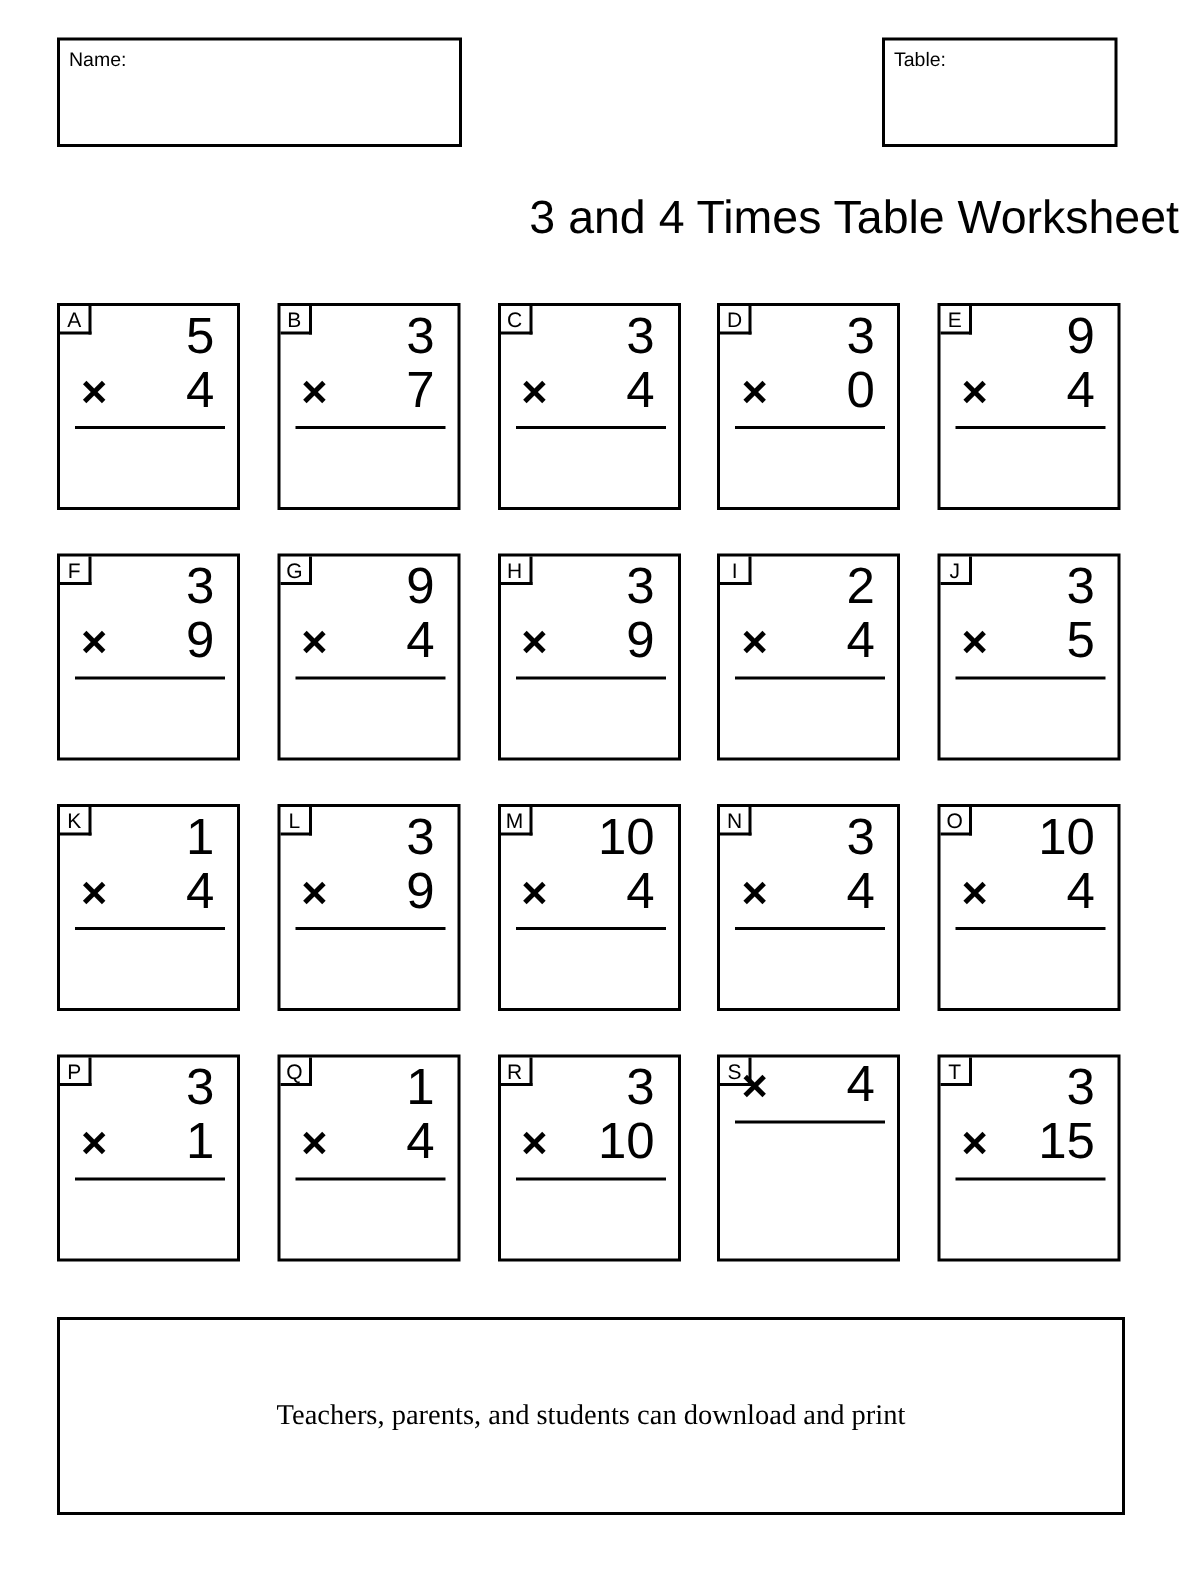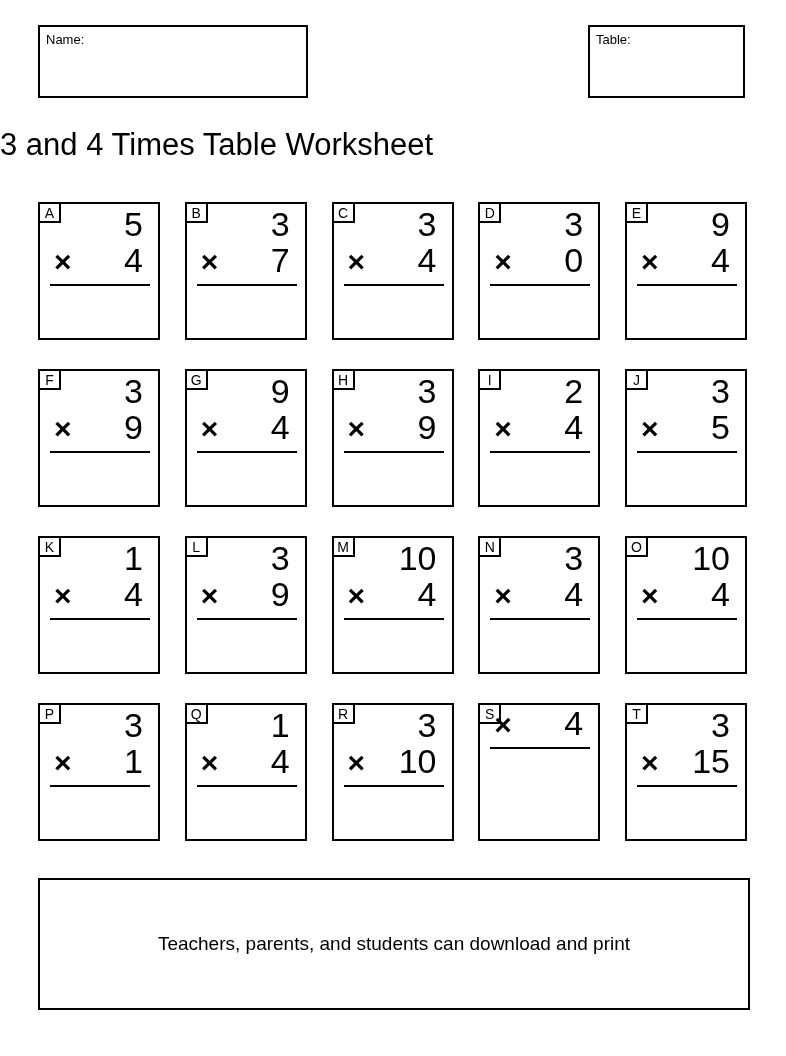--- a/index.html
+++ b/index.html
@@ -18,21 +18,21 @@
   .hbox .corner-label { font-size: 13px; padding: 5px 0 0 6px; }
   .worksheet-box {
     left: 323px; top: 25px; width: 250px; height: 73px;
     display: flex; flex-direction: column; justify-content: center; align-items: center;
     text-align: center; font-size: 18px; line-height: 29px;
   }
 
   
   .title {
     position: absolute; left: 0; top: 128px; width: 100%;
-    text-align: left; font-size: 31px; line-height: 34px;
+    text-align: right; font-size: 31px; line-height: 34px;
   }
 
   
   .grid {
     position: absolute; left: 38px; top: 202px; width: 709px;
     display: grid;
     grid-template-columns: repeat(5, 122px);
     grid-auto-rows: 138px;
     justify-content: space-between;
     row-gap: 29px;
@@ -53,21 +53,21 @@
     padding-left: 14px; padding-right: 15px;
   }
   .sign { font-size: 30px; font-weight: bold; }
   .rule { margin: 4px 8px 0 10px; border-top: 2.5px solid #000; }
 
   
   .footer-box {
     position: absolute; left: 38px; top: 878px; width: 712px; height: 132px;
     border: 2px solid #000;
     display: flex; flex-direction: column; justify-content: center; align-items: center;
-    text-align: center; font-size: 19px; line-height: 36px;
+    text-align: center; font-size: 19px; line-height: 36px; font-family: Liberation Serif, serif;
   }
 </style>
 </head>
 <body>
 
 <div class="page">
 
   <div class="hbox name-box">
     <div class="corner-label">Name:</div>
   </div>

